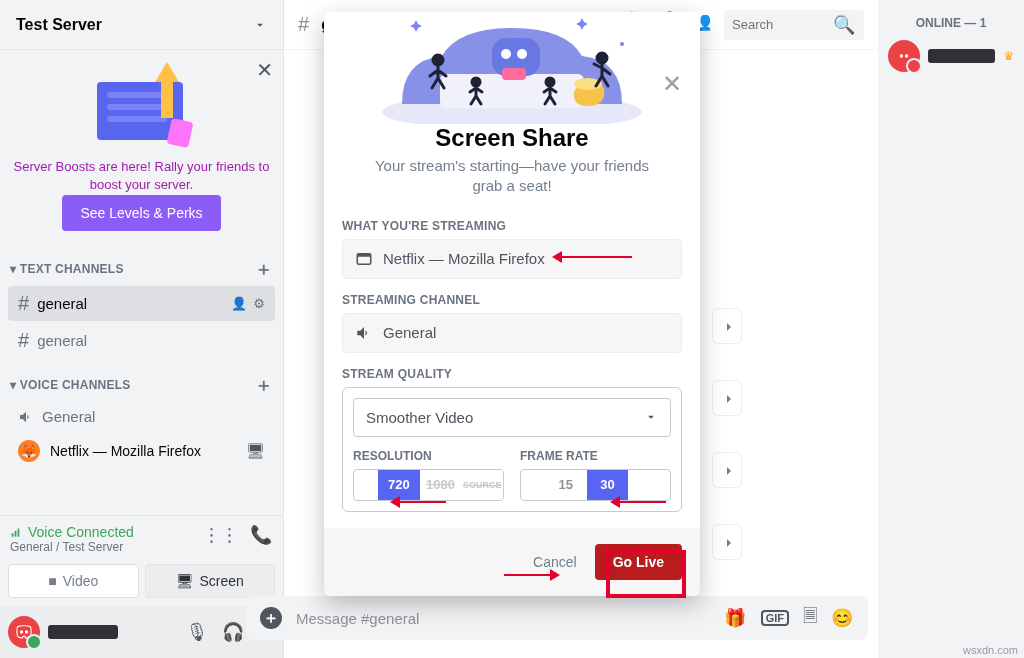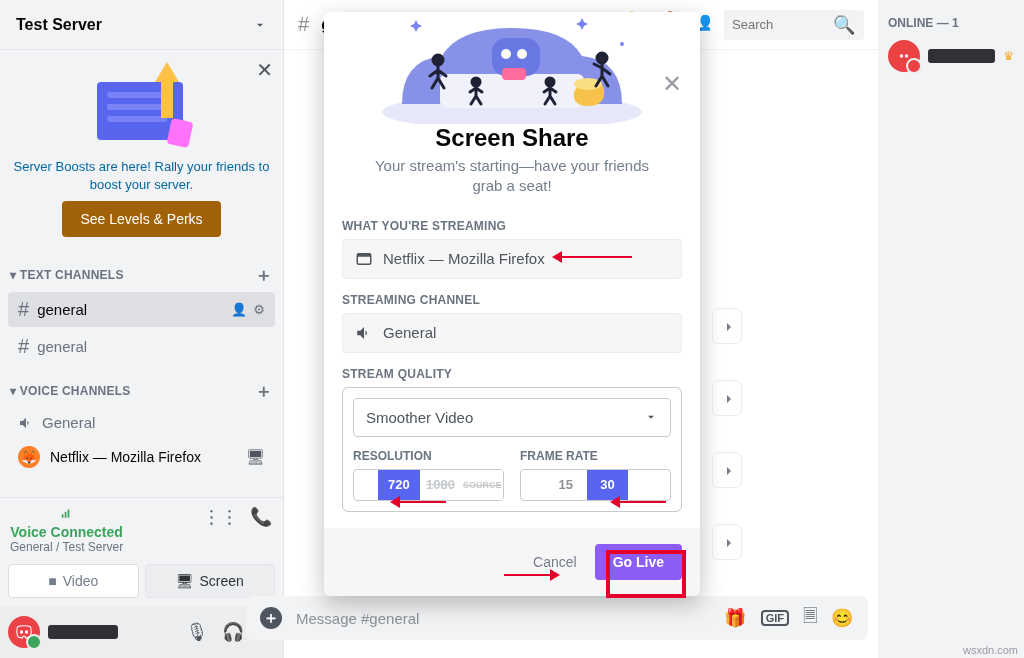--- a/index.html
+++ b/index.html
@@ -9,34 +9,34 @@
 .server-header { height: 50px; display: flex; align-items: center; justify-content: space-between; padding: 0 16px; border-bottom: 1px solid #e3e5e8; font-weight: 600; color: #060607; cursor: pointer; }
 .server-header .chev { fill: #4f5660; }
 .boost-panel { position: relative; padding: 18px 10px 12px 10px; text-align: center; }
 .boost-close { position: absolute; top: 8px; right: 10px; font-size: 20px; color: #4f5660; cursor: pointer; }
 .boost-art { width: 110px; height: 80px; margin: 0 auto 10px auto; position: relative; }
 .boost-card { position: absolute; left: 10px; top: 14px; width: 86px; height: 58px; background: #5866ef; border-radius: 4px; }
 .boost-card:before { content:""; position:absolute; top:10px; left:10px; width:60px; height:6px; background:#7983f5; border-radius:2px; box-shadow: 0 12px 0 #7983f5, 0 24px 0 #7983f5; }
 .boost-arrow { position:absolute; right:18px; top:-6px; width:0; height:0; border-left:12px solid transparent; border-right:12px solid transparent; border-bottom:20px solid #fec146; }
 .boost-arrow:after { content:""; position:absolute; left:-6px; top:18px; width:12px; height:38px; background:#fec146; }
 .boost-gem { position:absolute; right:6px; bottom:2px; width:22px; height:26px; background:#ff73fa; transform: rotate(12deg); border-radius:4px; }
-.boost-text { font-size: 13px; color: #0369a1; line-height: 1.35; margin-bottom: 8px; }
-.boost-btn { background:#a16207; color:#fff; border:none; padding:10px 18px; border-radius:4px; font-size:14px; font-weight:500; cursor:pointer; }
+.boost-text { font-size: 13px; color: #a21caf; line-height: 1.35; margin-bottom: 2px; }
+.boost-btn { background:#8b5cf6; color:#fff; border:none; padding:10px 18px; border-radius:4px; font-size:14px; font-weight:500; cursor:pointer; }
 .section-heading { display:flex; align-items:center; justify-content:space-between; font-size:12px; font-weight:600; color:#6a7480; padding: 14px 10px 4px 10px; letter-spacing:.02em; }
 .section-heading .plus { font-size:18px; color:#6a7480; cursor:pointer; }
 .channel { display:flex; align-items:center; gap:8px; padding:6px 10px; margin: 1px 8px; border-radius:4px; color:#6a7480; font-size:15px; cursor:pointer; }
 .channel.active { background:#dddfe2; color:#060607; }
 .channel .ch-actions { margin-left:auto; display:flex; gap:6px; font-size:13px; color:#6a7480; }
 .hash { font-size:20px; color:#6a7480; }
 .spk { display:inline-block; width:16px; height:16px; }
 .stream-row { display:flex; align-items:center; gap:10px; padding:8px 10px; margin:0 8px; color:#060607; font-size:15px; }
 .stream-row .ff { width:22px; height:22px; border-radius:50%; background:#ff7f27; display:flex; align-items:center; justify-content:center; font-size:13px; }
 .stream-row .mon { margin-left:auto; color:#4f5660; }
 .voice-status { border-top:1px solid #e3e5e8; padding:8px 10px 4px 10px; display:flex; align-items:flex-start; justify-content:space-between; }
-.voice-status .vs-left .connected { color:#3ba55c; font-weight:700; font-size:14px; display:flex; align-items:center; gap:4px;flex-direction:column; }
+.voice-status .vs-left .connected { color:#3ba55c; font-weight:400; font-size:14px; display:flex; align-items:center; gap:4px; }
 .voice-status .vs-left .sub { color:#6a7480; font-size:12px; }
 .voice-status .vs-right { display:flex; gap:12px; color:#4f5660; font-size:18px; }
 .vs-btns { display:flex; gap:6px; padding: 6px 8px 8px 8px; }
 .vs-btn { flex:1; display:flex; align-items:center; justify-content:center; gap:6px; border:1px solid #dcddde; background:#fff; color:#747f8d; font-size:14px; padding:8px 0; border-radius:4px; cursor:pointer; }
 .vs-btn.dark { background:#ebedef; color:#2e3338; border-color:#e3e5e8; }
 .user-panel { height:52px; background:#ebedef; display:flex; align-items:center; padding:0 8px; gap:8px; }
 .avatar { width:32px; height:32px; border-radius:50%; background:#ec4145; position:relative; }
 .avatar:after { content:""; position:absolute; right:-2px; bottom:-2px; width:12px; height:12px; border-radius:50%; background:#3ba55c; border:2px solid #ebedef; }
 .redact { background:#2f3136; border-radius:3px; }
 .user-panel .redact { width:70px; height:14px; }
@@ -44,21 +44,21 @@
 .main { flex:1; display:flex; flex-direction:column; background:#fff; }
 .topbar { height:50px; display:flex; align-items:center; padding:0 14px; gap:12px; border-bottom:1px solid #f2f3f5; }
 .topbar .hash { color:#8e9297; }
 .topbar .chname { color:#060607; font-weight:600; font-size:16px; }
 .topbar .spacer { flex:1; }
 .top-icons { display:flex; gap:12px; color:#4f5660; font-size:18px; align-items:flex-start; }
 .search-box { background:#f2f3f5; border-radius:4px; display:flex; align-items:center; padding:4px 8px; gap:6px; width:140px; }
 .search-box input { border:none; background:transparent; outline:none; font-size:13px; color:#4f5660; width:100%; }
 .content { flex:1; position:relative; }
 .right-panel { width:146px; background:#f2f3f5; padding:16px 10px; }
-.right-heading { font-size:12px; font-weight:600; color:#6a7480; }
+.right-heading { font-size:12px; font-weight:600; color:#6a7480;text-align:center; }
 .member { display:flex; align-items:center; gap:8px; margin-top:10px; }
 .member .avatar { width:32px; height:32px; }
 .member .avatar:after { background:#ec4145; }
 .member .redact { width:70px; height:14px; }
 .crown { color:#faa61a; font-size:12px; }
 .input-bar { position:absolute; left:246px; right:156px; bottom:18px; background:#f2f3f5; border-radius:8px; height:44px; display:flex; align-items:center; padding:0 14px; gap:14px; color:#8e9297; }
 .input-bar .plus-circle { width:22px; height:22px; border-radius:50%; background:#4f5660; color:#fff; display:flex; align-items:center; justify-content:center; font-weight:700; font-size:16px; }
 .input-bar .msg { flex:1; font-size:15px; }
 .input-bar .right-icos { display:flex; gap:14px; color:#4f5660; font-size:18px; align-items:center; }
 .gif-badge { font-size:11px; font-weight:700; border:2px solid #4f5660; border-radius:4px; padding:0 3px; }
@@ -78,21 +78,21 @@
 .select { border:1px solid #c7cacd; border-radius:4px; padding:10px 12px; display:flex; align-items:center; justify-content:space-between; color:#4f5660; font-size:15px; cursor:pointer; }
 .res-row { display:flex; gap:16px; margin-top:12px; }
 .col { flex:1; }
 .col .lbl { font-size:12px; font-weight:700; color:#6a7480; margin-bottom:6px; }
 .segmented { display:flex; border:1px solid #c7cacd; border-radius:4px; overflow:hidden; height:32px;padding-left:24px; }
 .segmented .seg { flex:1; display:flex; align-items:center; justify-content:center; font-size:13px; font-weight:600; color:#8e9297; background:#fff; cursor:pointer; }
 .segmented .seg.active { background:#5865f2; color:#fff; }
 .segmented .seg.disabled { color:#c7cacd; text-decoration:line-through; }
 .modal-footer { background:#f6f6f7; padding:16px 18px; display:flex; justify-content:flex-end; align-items:center; gap:18px; border-radius:0 0 6px 6px; }
 .cancel-link { color:#747f8d; font-size:14px; cursor:pointer; }
-.go-live { background:#8b5cf6; color:#fff; border:none; padding:10px 18px; border-radius:4px; font-size:14px; font-weight:600; cursor:pointer;text-align:center; }
+.go-live { background:#b91c1c; color:#fff; border:none; padding:10px 18px; border-radius:4px; font-size:14px; font-weight:600; cursor:pointer;text-align:center; }
 .anno { position:absolute; pointer-events:none; }
 .anno-box { border:4px solid #e4002b; position:absolute; }
 .arrow-r { position:absolute; height:2px; background:#e4002b; }
 .arrow-r:after { content:""; position:absolute; right:-10px; top:-5px; border-left:10px solid #e4002b; border-top:6px solid transparent; border-bottom:6px solid transparent; }
 .arrow-l { position:absolute; height:2px; background:#e4002b; }
 .arrow-l:before { content:""; position:absolute; left:-10px; top:-5px; border-right:10px solid #e4002b; border-top:6px solid transparent; border-bottom:6px solid transparent; }
 
 
 .peek { position:absolute; left:712px; background:#fff; border:1px solid #ebedef; border-radius:6px; width:30px; height:36px; }
 .peek .chev-r { position:absolute; right:4px; top:10px; }

